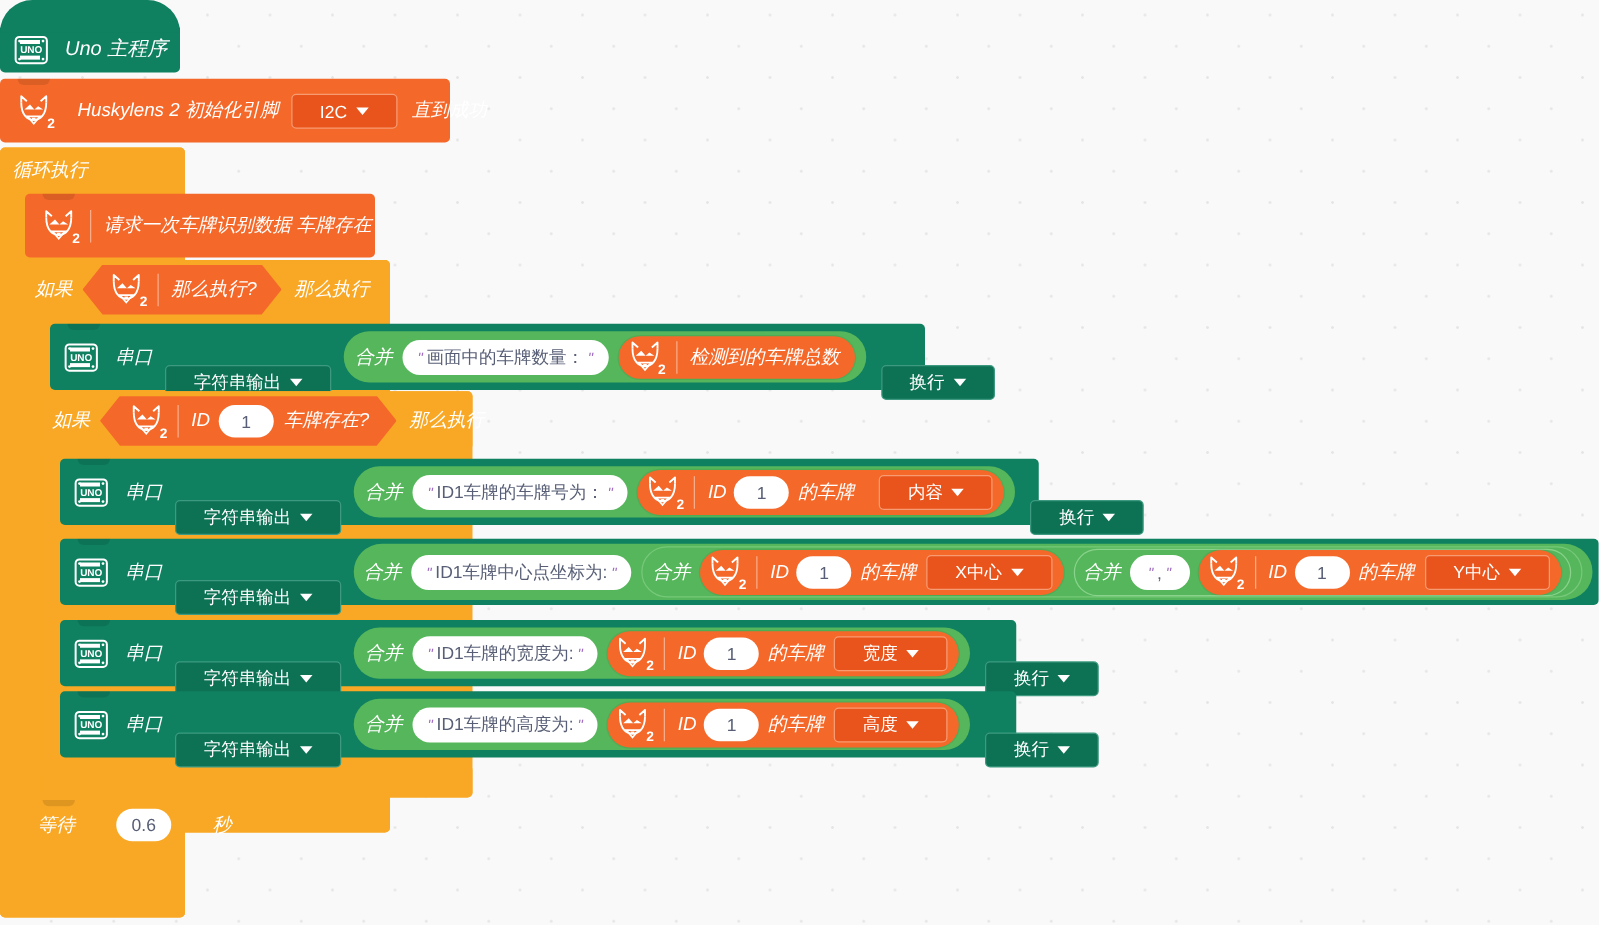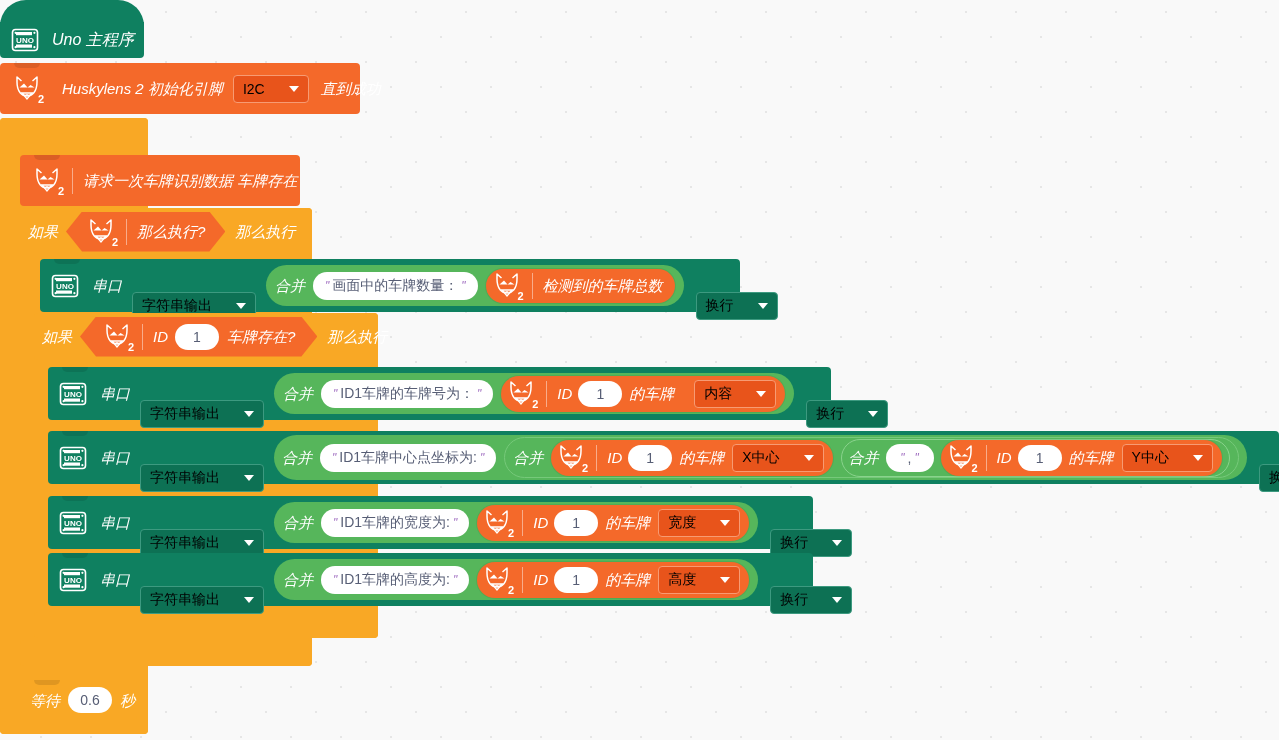--- a/index.html
+++ b/index.html
@@ -46,22 +46,22 @@
        background:#fff;border-radius:16px;height:28px;padding:0 9px;
        color:#575e75;font-size:14px;white-space:nowrap;}
   .txtfield .q{color:#9f6cc0;font-size:12px;margin:0 3px;vertical-align:top;}
 
   
   .numfield{display:inline-flex;align-items:center;justify-content:center;
        background:#fff;border-radius:16px;min-width:28px;height:26px;padding:0 8px;
        color:#575e75;font-size:14px;}
 
   
-  .dd{display:inline-flex;align-items:center;gap:24px;height:28px;padding:0 9px;
-      border-radius:4px;font-size:14px;color:#000000;box-sizing:border-box;}
+  .dd{display:inline-flex;align-items:center;gap:7px;height:28px;padding:0 22px;
+      border-radius:4px;font-size:14px;color:#ffffff;box-sizing:border-box;}
   .dd.on-uno{background:#0d7154;border:1px solid #3d9a80;margin-top:40px;}
   .dd.on-husky{background:#e8541b;border:1px solid #f79b73;}
   .caret{width:0;height:0;border-left:5px solid transparent;border-right:5px solid transparent;
          border-top:6px solid #fff;display:inline-block;}
 
   
   .vrule{width:1px;height:26px;background:rgba(255,255,255,.45);margin:0 10px;}
   .hex2{display:inline-flex;align-items:center;background:#f4692a;height:38px;
        clip-path:polygon(16px 0,calc(100% - 16px) 0,100% 50%,calc(100% - 16px) 100%,16px 100%,0 50%);
        padding:0 20px;}
@@ -110,20 +110,23 @@
     <span class="lbl">Huskylens 2 初始化引脚</span>
     <span class="dd on-husky" style="margin-left:10px;">
       <span>I2C</span>
       <i class="caret"></i>
     </span>
     <span class="lbl" style="margin-left:12px;">直到成功</span>
   </div>
 
   <div class="cwrap" style="left:0px;top:118px;width:148px;height:616px;"></div>
   <div class="cwrap" style="left:0px;top:118px;width:148px;height:36px;"></div>
+  <div class="blk" style="left:0px;top:118px;width:148px;height:36px;padding-left:10px;background:transparent;">
+    <span class="lbl">循环执行</span>
+  </div>
 
   <div class="cwrap" style="left:0px;top:708px;width:148px;height:26px;"></div>
 
   <div class="blk c-husky notch" style="left:20px;top:155px;width:280px;height:51px;padding-left:12px;border-radius:4px;">
     <span class="ico">
       <svg viewBox="0 0 30 30">
         <path d="M5 8 L5 3 L9.5 7 M25 8 L25 3 L20.5 7" fill="none" stroke="#fff" stroke-width="1.5" stroke-linejoin="round"></path>
         <path d="M5 8 C5 18, 10 22, 15 22 C20 22, 25 18, 25 8" fill="none" stroke="#fff" stroke-width="1.5"></path>
         <path d="M7.5 13.5 L12 9.5 L15.5 13.5 L18.5 11 L22.5 13.5 Z" fill="#fff"></path>
         <path d="M10 19 L20 19 L15 25 Z" fill="none" stroke="#fff" stroke-width="1.4"></path>
@@ -479,21 +482,21 @@
           <i class="caret"></i>
         </span>
       </span>
     </span>
     <span class="dd on-uno" style="margin-left:12px;">
       <span>换行</span>
       <i class="caret"></i>
     </span>
   </div>
 
-  <div class="blk c-ctrl notch" style="left:20px;top:680px;width:117px;height:40px;padding-left:10px;border-radius:4px;">
+  <div class="blk c-ctrl notch" style="left:20px;top:640px;width:117px;height:40px;padding-left:10px;border-radius:4px;gap:25px;">
     <span class="lbl">等待</span>
     <span class="numfield" style="margin-left:8px;">
       <span>0.6</span>
     </span>
     <span class="lbl" style="margin-left:8px;">秒</span>
   </div>
 
 </div>
 
 </body></html>

